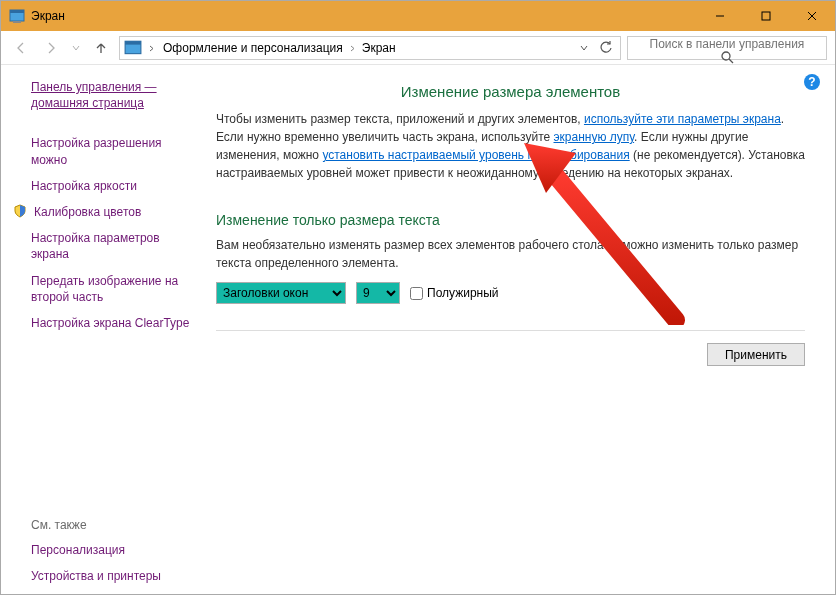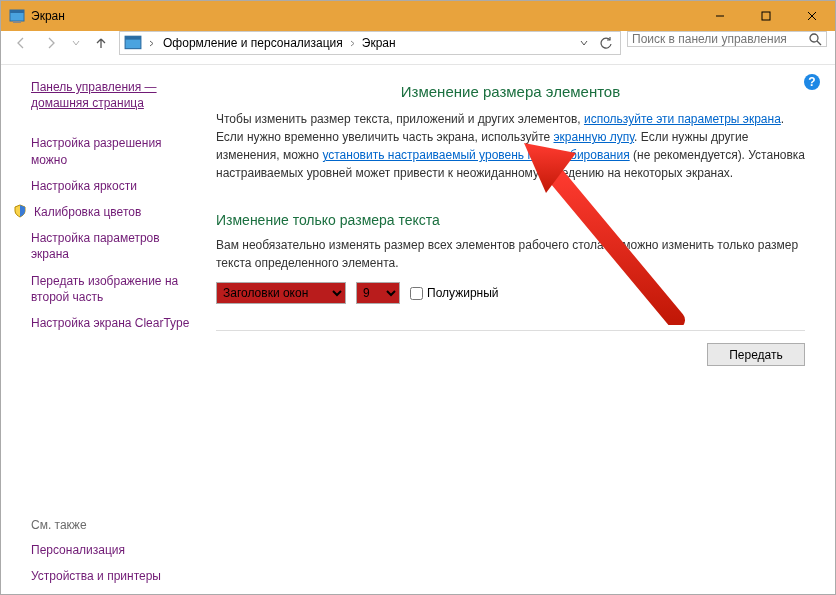--- a/index.html
+++ b/index.html
@@ -5,48 +5,48 @@
   *{box-sizing:border-box;margin:0;padding:0;}
   body{font-family:"Segoe UI",Tahoma,sans-serif;font-size:12px;color:#000;background:#fff;}
   .window{width:836px;height:595px;border:1px solid #aaa;display:flex;flex-direction:column;position:relative;overflow:hidden;}
   
   .titlebar{height:30px;background:#e8a33d;display:flex;align-items:center;padding-left:8px;}
   .title-icon{width:16px;height:16px;margin-right:6px;}
   .title-text{font-size:12px;color:#000;}
   .title-controls{margin-left:auto;display:flex;}
   .title-btn{width:46px;height:30px;display:flex;align-items:center;justify-content:center;cursor:pointer;}
   
-  .navbar{height:34px;border-bottom:1px solid #e5e5e5;display:flex;align-items:flex-start;padding:0 8px;gap:6px;}
+  .navbar{height:34px;border-bottom:1px solid #e5e5e5;display:flex;align-items:center;padding:0 8px;gap:6px;}
   .nav-arrow{width:24px;height:24px;display:flex;align-items:center;justify-content:center;color:#b0b0b0;}
   .nav-arrow.enabled{color:#555;cursor:pointer;}
   .path-box{flex:1;height:24px;border:1px solid #ccc;display:flex;align-items:center;padding:0 2px;gap:2px;}
   .path-icon{width:18px;height:18px;margin:0 2px;}
   .breadcrumb{display:flex;align-items:center;gap:2px;color:#000;}
   .breadcrumb span.seg{padding:2px 4px;cursor:pointer;}
   .breadcrumb span.sep{color:#888;}
   .path-tools{margin-left:auto;display:flex;align-items:center;gap:2px;padding-right:2px;}
   .small-btn{width:20px;height:20px;display:flex;align-items:center;justify-content:center;color:#555;cursor:pointer;}
-  .search-box{width:200px;height:16px;border:1px solid #ccc;display:flex;align-items:center;}
+  .search-box{width:200px;height:24px;border:1px solid #ccc;display:flex;align-items:center;flex-direction:column;}
   .search-box input{flex:1;border:none;outline:none;font-size:12px;padding:0 4px;color:#777;}
   .search-btn{width:22px;display:flex;align-items:center;justify-content:center;color:#555;}
   
   .body{flex:1;display:flex;position:relative;}
   .sidebar{width:205px;padding:14px 10px 10px 30px;display:flex;flex-direction:column;gap:10px;}
   .side-link{color:#701a75;font-size:12px;cursor:pointer;line-height:1.35;}
   .side-item{display:flex;align-items:flex-start;gap:7px;margin-left:-18px;padding-left:18px;}
   .side-item .shield{width:14px;height:14px;flex-shrink:0;margin-left:-18px;}
   .side-seealso{margin-top:auto;padding-top:20px;color:#6b6b6b;font-size:12px;}
   .content{flex:1;padding:18px 30px 10px 10px;position:relative;}
   .help-icon{position:absolute;top:8px;right:14px;width:18px;height:18px;cursor:pointer;}
   h1.section{color:#1a6f3f;font-size:15px;font-weight:400;margin-bottom:10px;text-align:center;}
   .para{font-size:12px;line-height:1.5;color:#333;margin-bottom:6px;}
   .para a{color:#0066cc;text-decoration:underline;cursor:pointer;}
   .sub-section{color:#1a6f3f;font-size:14px;font-weight:400;margin:30px 0 8px 0;}
   .controls-row{display:flex;align-items:center;gap:10px;margin-top:10px;}
-  select{height:22px;border:1px solid #adadad;background:#b91c1c;font-size:12px;padding:0 2px;}
+  select{height:22px;border:1px solid #adadad;background:#14b8a6;font-size:12px;padding:0 2px;}
   .sel-wide{width:130px;}
   .sel-narrow{width:44px;}
   .chk-label{display:flex;align-items:flex-end;gap:4px;font-size:12px;}
   .chk-label input{width:13px;height:13px;}
   .divider{border:none;border-top:1px solid #ddd;margin:26px 0 12px 0;}
   .apply-row{display:flex;justify-content:flex-end;}
   .apply-btn{width:98px;height:23px;border:1px solid #adadad;background:#e9e9e9;font-size:12px;cursor:pointer;}
   
   .red-arrow{position:absolute;pointer-events:none;}
 </style>
@@ -193,21 +193,21 @@
           <option>9</option>
         </select>
         <label class="chk-label">
           <input type="checkbox" style="">
           <span>Полужирный</span>
         </label>
       </div>
 
       <hr class="divider">
       <div class="apply-row">
-        <button class="apply-btn">Передать</button>
+        <button class="apply-btn">Применить</button>
       </div>
 
       <svg class="red-arrow" style="left:310px;top:70px;width:170px;height:190px" viewBox="0 0 170 190">
         <defs>
           <linearGradient id="rg" x1="0" y1="0" x2="0" y2="1">
             <stop offset="0" stop-color="#ff3b30"></stop>
               <stop offset="1" stop-color="#c21807"></stop>
           </linearGradient>
         </defs>
         <path d="M160 185 L35 35" stroke="url(#rg)" stroke-width="18" stroke-linecap="round"></path>

